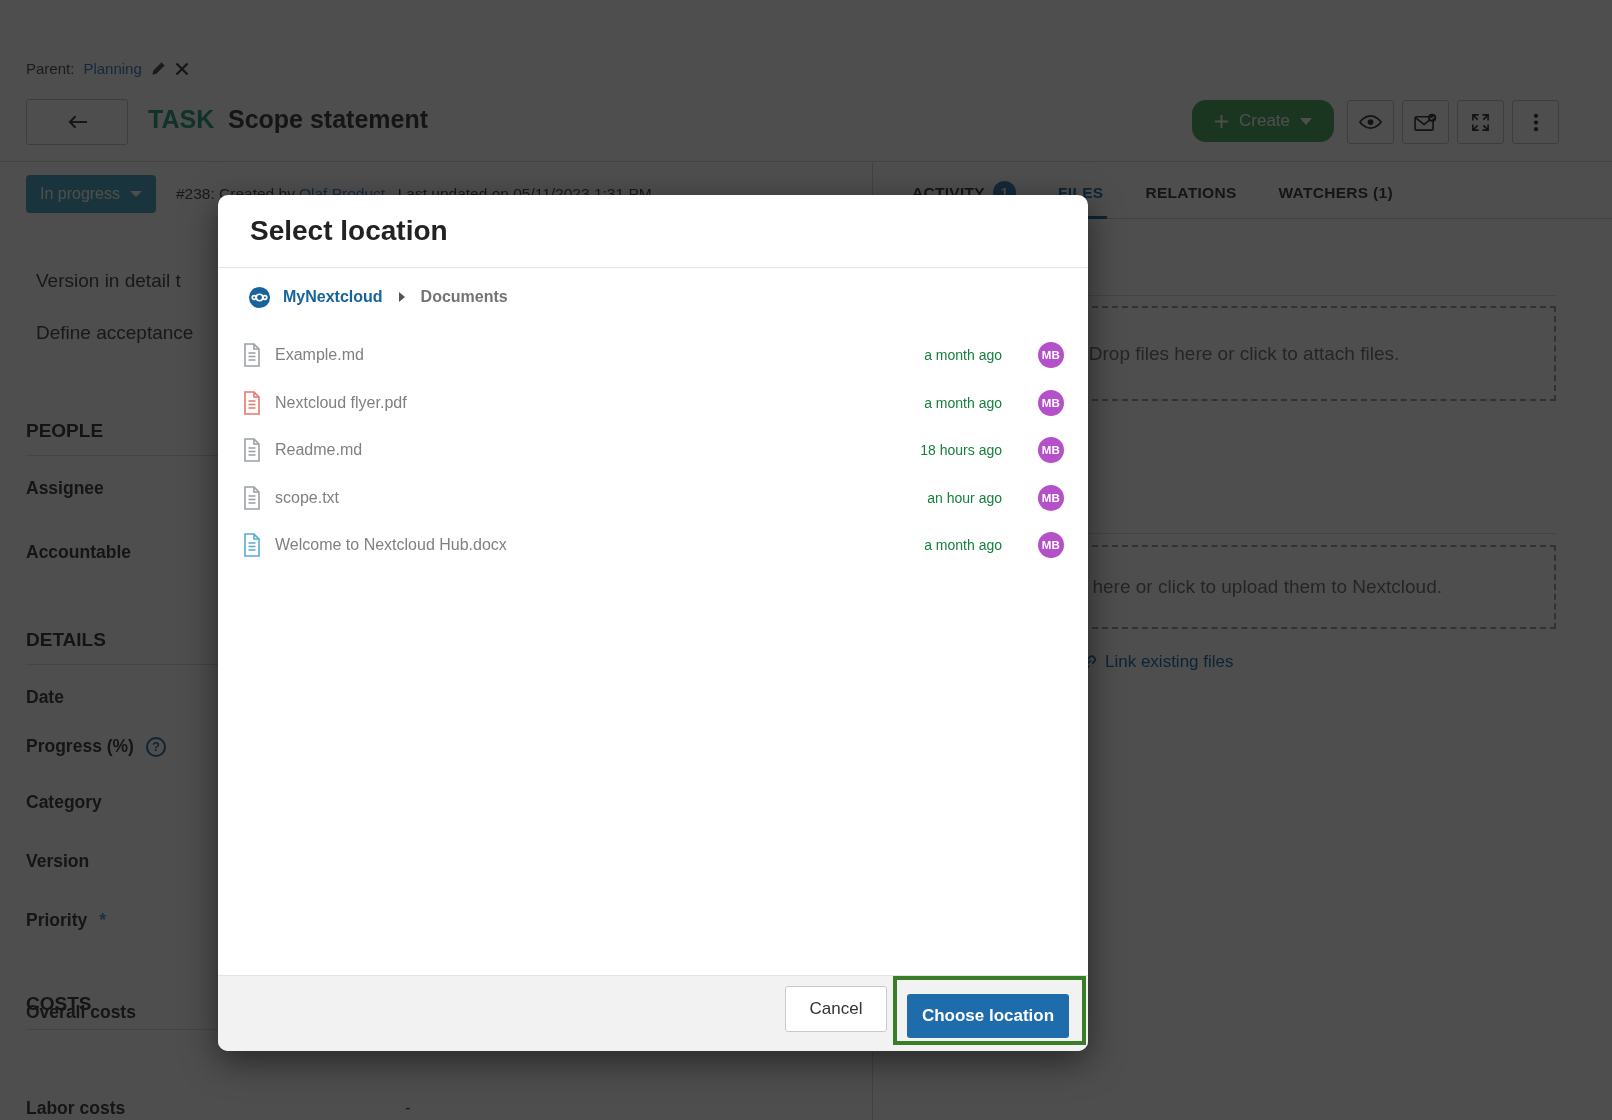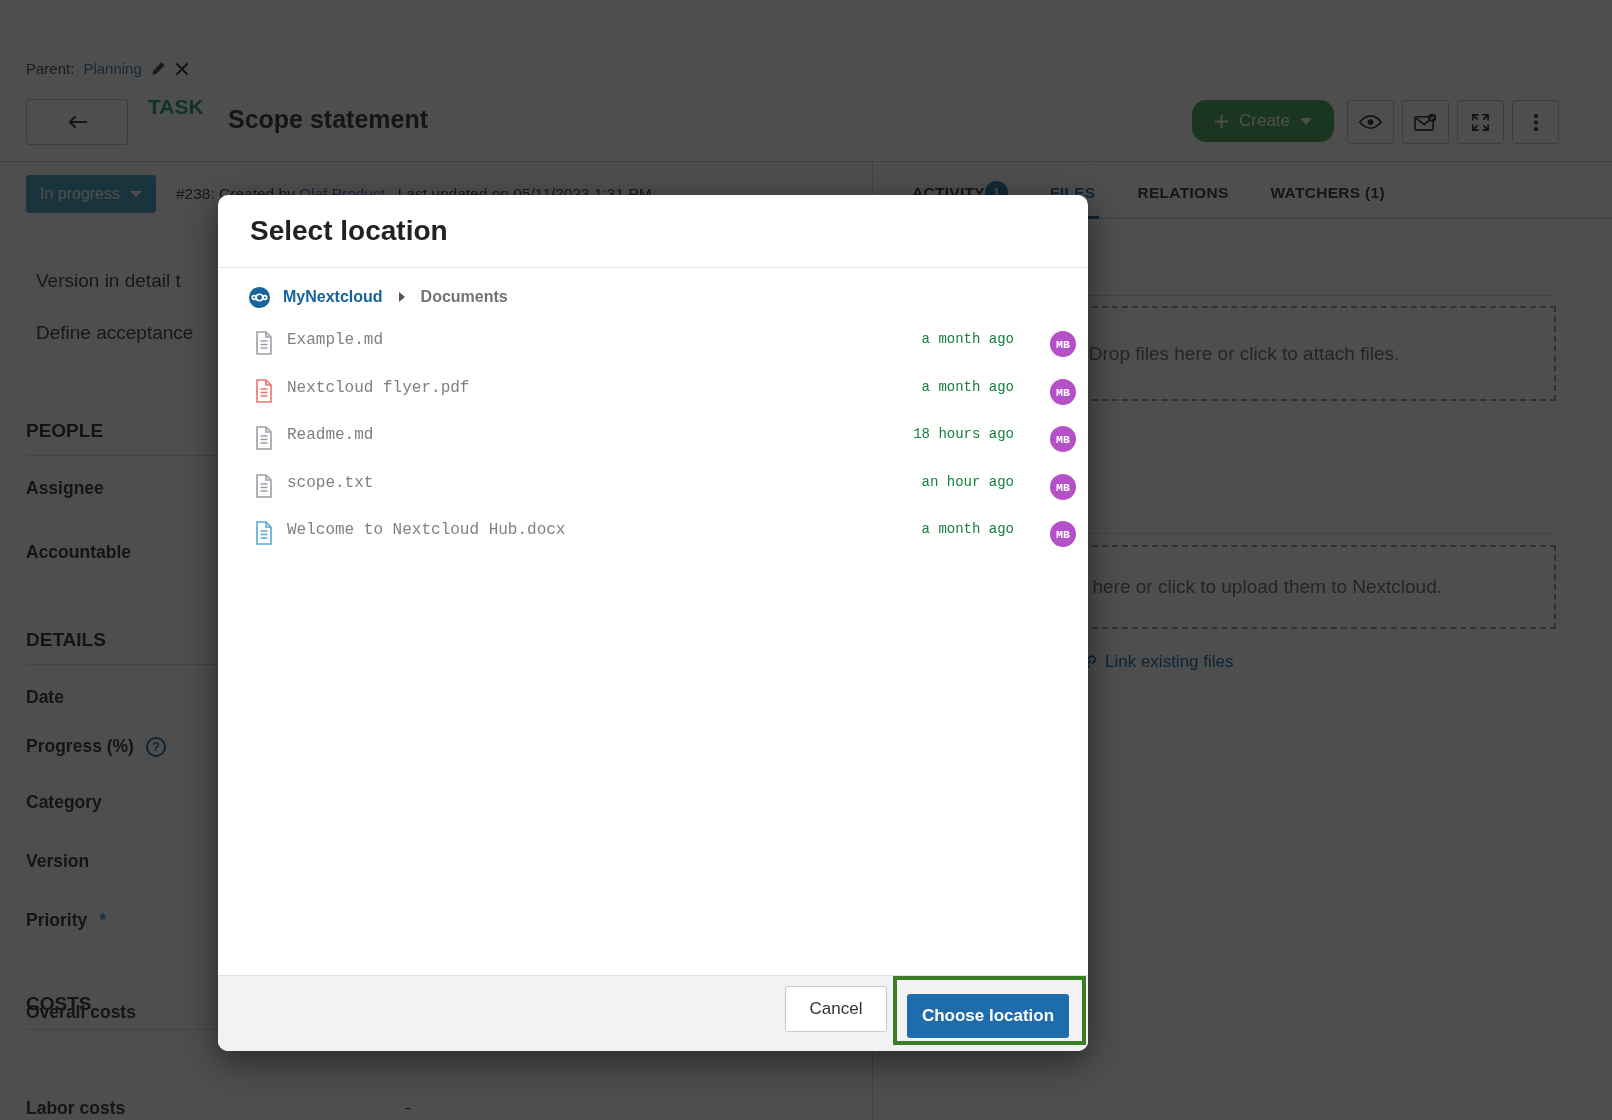--- a/index.html
+++ b/index.html
@@ -7,21 +7,21 @@
         font-family:"Liberation Sans","DejaVu Sans",sans-serif;color:#333;}
   .abs{position:absolute;margin-top:48px;}
 
   
   .parent-bar{left:26px;top:12px;display:flex;align-items:center;gap:9px;font-size:15px;color:#4a4a4a;}
   .parent-link{color:#3f76b8;cursor:pointer;}
   .icon-inline{display:inline-flex;align-items:center;}
 
   .back-btn{left:26px;top:51px;width:100px;height:44px;border:1px solid #c2c2c2;border-radius:3px;
             display:flex;align-items:center;justify-content:center;background:#fff;}
-  .wp-type{left:148px;top:47px;font-size:21px;font-weight:bold;color:#27997a;}
+  .wp-type{left:148px;top:57px;font-size:25px;font-weight:bold;color:#27997a;}
   .wp-title{left:228px;top:57px;font-size:25px;font-weight:bold;color:#333;}
 
   .create-btn{left:1192px;top:52px;width:142px;height:42px;background:#45a85a;border-radius:14px;
               color:#fff;display:flex;align-items:center;justify-content:center;gap:10px;font-size:17px;}
   .icon-btn{top:52px;width:45px;height:42px;border:1px solid #c2c2c2;border-radius:3px;background:#fff;
             display:flex;align-items:center;justify-content:center;}
 
   .hr-header{left:0;top:113px;width:1612px;height:1px;background:#d4d4d4;}
   .v-divider{left:872px;top:114px;width:1px;height:1006px;background:#d4d4d4;}
   .hr-tabs{left:873px;top:170px;width:739px;height:1px;background:#d4d4d4;}
@@ -36,21 +36,21 @@
   .sec-h{left:26px;font-size:19px;font-weight:bold;color:#2f2f2f;}
   .sec-hr{left:26px;width:834px;height:1px;background:#d9d9d9;}
   .fld{left:26px;font-size:17.5px;font-weight:bold;color:#333;display:flex;align-items:center;gap:12px;}
   .req{color:#4a90d9;font-weight:bold;}
   .help-circle{width:20px;height:20px;border:2px solid #1a67a3;border-radius:50%;color:#1a67a3;
                font-size:13px;font-weight:bold;display:inline-flex;align-items:center;justify-content:center;box-sizing:border-box;}
   .fld-value{left:405px;font-size:17px;color:#333;}
 
   .tabs{left:912px;top:133px;display:flex;align-items:center;gap:42px;font-size:15.5px;font-weight:bold;
         letter-spacing:.3px;color:#333;}
-  .tab{position:relative;display:flex;align-items:center;cursor:pointer;}
+  .tab{position:relative;display:flex;align-items:center;gap:8px;cursor:pointer;}
   .tab.active{color:#1a67a3;}
   .tab.active::after{content:"";position:absolute;left:-4px;right:-4px;top:32px;height:3px;background:#1a67a3;}
   .badge{width:23px;height:23px;border-radius:50%;background:#2f7cb5;color:#fff;font-size:12.5px;
          display:inline-flex;align-items:center;justify-content:center;}
 
   .panel-h{left:893px;font-size:17.5px;font-weight:bold;color:#2f2f2f;display:flex;align-items:center;gap:10px;}
   .panel-hr{left:893px;width:663px;height:1px;background:#d9d9d9;}
   .dropzone{left:893px;width:663px;border:2px dashed #9c9c9c;box-sizing:border-box;
             display:flex;align-items:center;justify-content:center;gap:14px;color:#6b6b6b;font-size:19px;}
   .nc-link{left:1080px;top:604px;display:flex;align-items:center;gap:8px;color:#1a67a3;font-size:17px;}
@@ -60,22 +60,22 @@
   
   .modal{position:absolute;left:218px;top:195px;width:870px;height:856px;background:#fff;border-radius:10px;
          z-index:20;box-shadow:0 10px 34px rgba(0,0,0,.5);overflow:hidden;}
   .m-title{position:absolute;left:32px;top:20px;font-size:28px;font-weight:bold;color:#222;}
   .m-hr{position:absolute;left:0;top:72px;width:870px;height:1px;background:#e6e6e6;}
   .m-crumbs{position:absolute;left:30px;top:88px;height:28px;display:flex;align-items:center;gap:12px;}
   .crumb-root{font-size:16px;font-weight:600;color:#17639c;}
   .crumb-sep{width:0;height:0;border-left:6px solid #555;border-top:5px solid transparent;border-bottom:5px solid transparent;margin:0 4px;}
   .crumb-cur{font-size:16px;font-weight:600;color:#737373;}
 
-  .frow{position:absolute;left:12px;width:870px;height:48px;display:flex;
-        padding:0 24px;box-sizing:border-box;font-family:Liberation Mono, monospace;}
+  .frow{position:absolute;left:0;width:870px;height:48px;display:flex;align-items:center;
+        padding:0 24px;box-sizing:border-box;}
   .ficon{width:20px;height:24px;margin-right:13px;flex:0 0 auto;}
   .ficon.md,.ficon.txt{color:#9aa0a6;}
   .ficon.pdf{color:#e8766e;}
   .ficon.docx{color:#55aad8;}
   .fname{flex:1;font-size:16px;color:#808080;}
   .ftime{font-size:14px;color:#15803d;margin-right:36px;}
   .favatar{width:26px;height:26px;border-radius:50%;background:#b450c8;color:#fff;font-size:11.5px;
            font-weight:bold;display:flex;align-items:center;justify-content:center;letter-spacing:.2px;}
 
   .m-footer{position:absolute;left:0;top:780px;width:870px;height:76px;background:#f2f2f2;border-top:1px solid #e3e3e3;}

